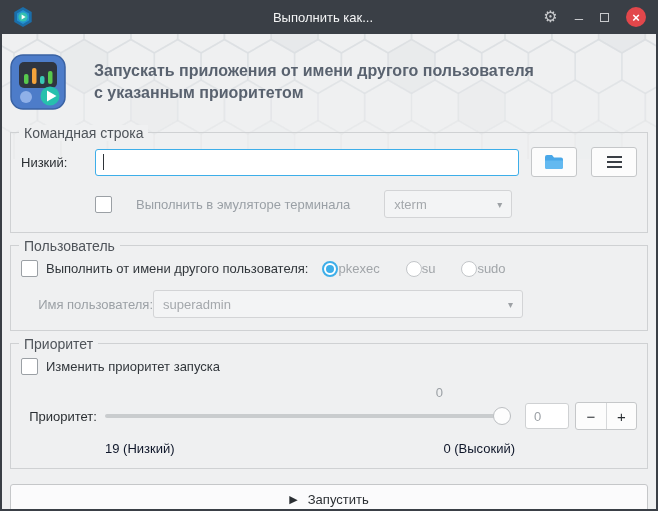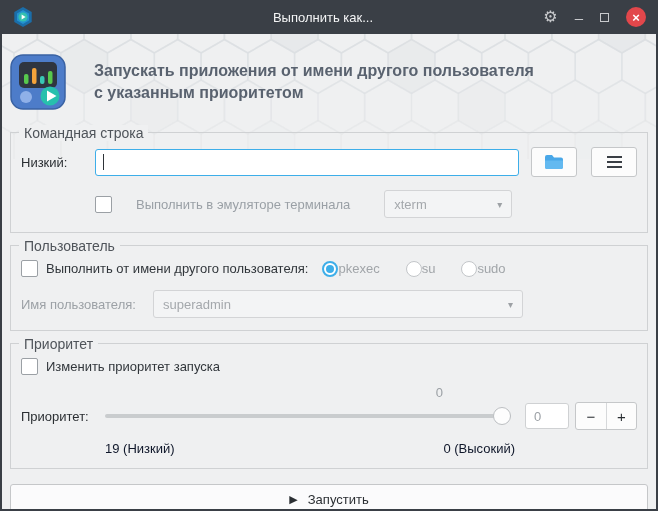--- a/index.html
+++ b/index.html
@@ -29,21 +29,21 @@
   .app-icon-large svg { display:block; }
   .page-title { font-size:16px; font-weight:bold; color:#59626f; line-height:1.4; }
   .page-title span { display:block; }
 
   
   .group { position:relative; z-index:1; border:1px solid #cfd1d3; margin:12px 8px 0 8px; padding:14px 10px 12px 10px; }
   .group-title { position:absolute; top:-8px; left:8px; background:#eff0f1; padding:0 5px; font-size:14px; color:#4f545a; }
   .row { display:flex; align-items:center; }
 
   .field-label { width:74px; flex:none; color:#2b2f33; }
-  .field-label.wide { width:132px; }
+  .field-label.wide { width:132px;text-align:right; }
   .field-label.dim { color:#9ca1a6; }
 
   .input-wrap { position:relative; flex:1; margin-right:12px; }
   .text-input { width:100%; height:27px; border:1px solid #3daee9; border-radius:3px; background:#ffffff;
                 padding:0 7px; font:inherit; color:#2b2f33; outline:none; }
   .caret-bar { position:absolute; left:8px; top:5px; width:1px; height:16px; background:#2e3338; }
 
   .tool-btn { width:46px; height:30px; background:#fcfcfc; border:1px solid #c5c7c9; border-radius:3px;
               display:flex; align-items:center; justify-content:center; flex:none; cursor:default; }
   .tool-btn.first { margin-right:14px; }
@@ -64,21 +64,21 @@
   .radios { display:flex; align-items:center; gap:26px; margin-left:14px; }
   .radio { display:flex; align-items:flex-start; color:#a1a5a9; }
   .rb { width:16px; height:16px; border-radius:50%; border:1px solid #c3c6c9; background:#ffffff; position:relative; flex:none; }
   .rb.checked { border:2px solid #3daee9; }
   .rb.checked i { position:absolute; top:2px; left:2px; right:2px; bottom:2px; border-radius:50%; background:#3daee9; display:block; }
 
   .username-row { margin-top:13px; }
   .username-row .combo { flex:1; margin-right:114px; }
 
   .value-row { margin:10px 122px 2px 84px; text-align:right; padding-right:72px; color:#9ca1a6; }
-  .slider-row .field-label { width:84px; }
+  .slider-row .field-label { width:84px;text-align:center; }
   .slider-track { flex:1; height:4px; background:#c9ccce; border-radius:2px; position:relative; margin-right:14px; }
   .slider-handle { position:absolute; right:0; top:-7px; width:18px; height:18px; background:#fdfdfd;
                    border:1px solid #bcbfc2; border-radius:50%; }
   .spin-value { width:44px; height:26px; background:#ffffff; border:1px solid #cfd1d3; border-radius:3px;
                 display:flex; align-items:center; padding-left:8px; color:#9ca1a6; margin-right:6px; flex:none; }
   .spin-buttons { display:flex; height:28px; border:1px solid #c5c7c9; border-radius:3px; background:#fcfcfc; flex:none; }
   .spin-btn { width:30px; display:flex; align-items:center; justify-content:center; color:#2b2f33; font-size:15px; cursor:default; }
   .spin-btn + .spin-btn { border-left:1px solid #d6d8da; }
 
   .scale-row { display:flex; justify-content:space-between; margin:11px 122px 0 84px; color:#0f172a; }

